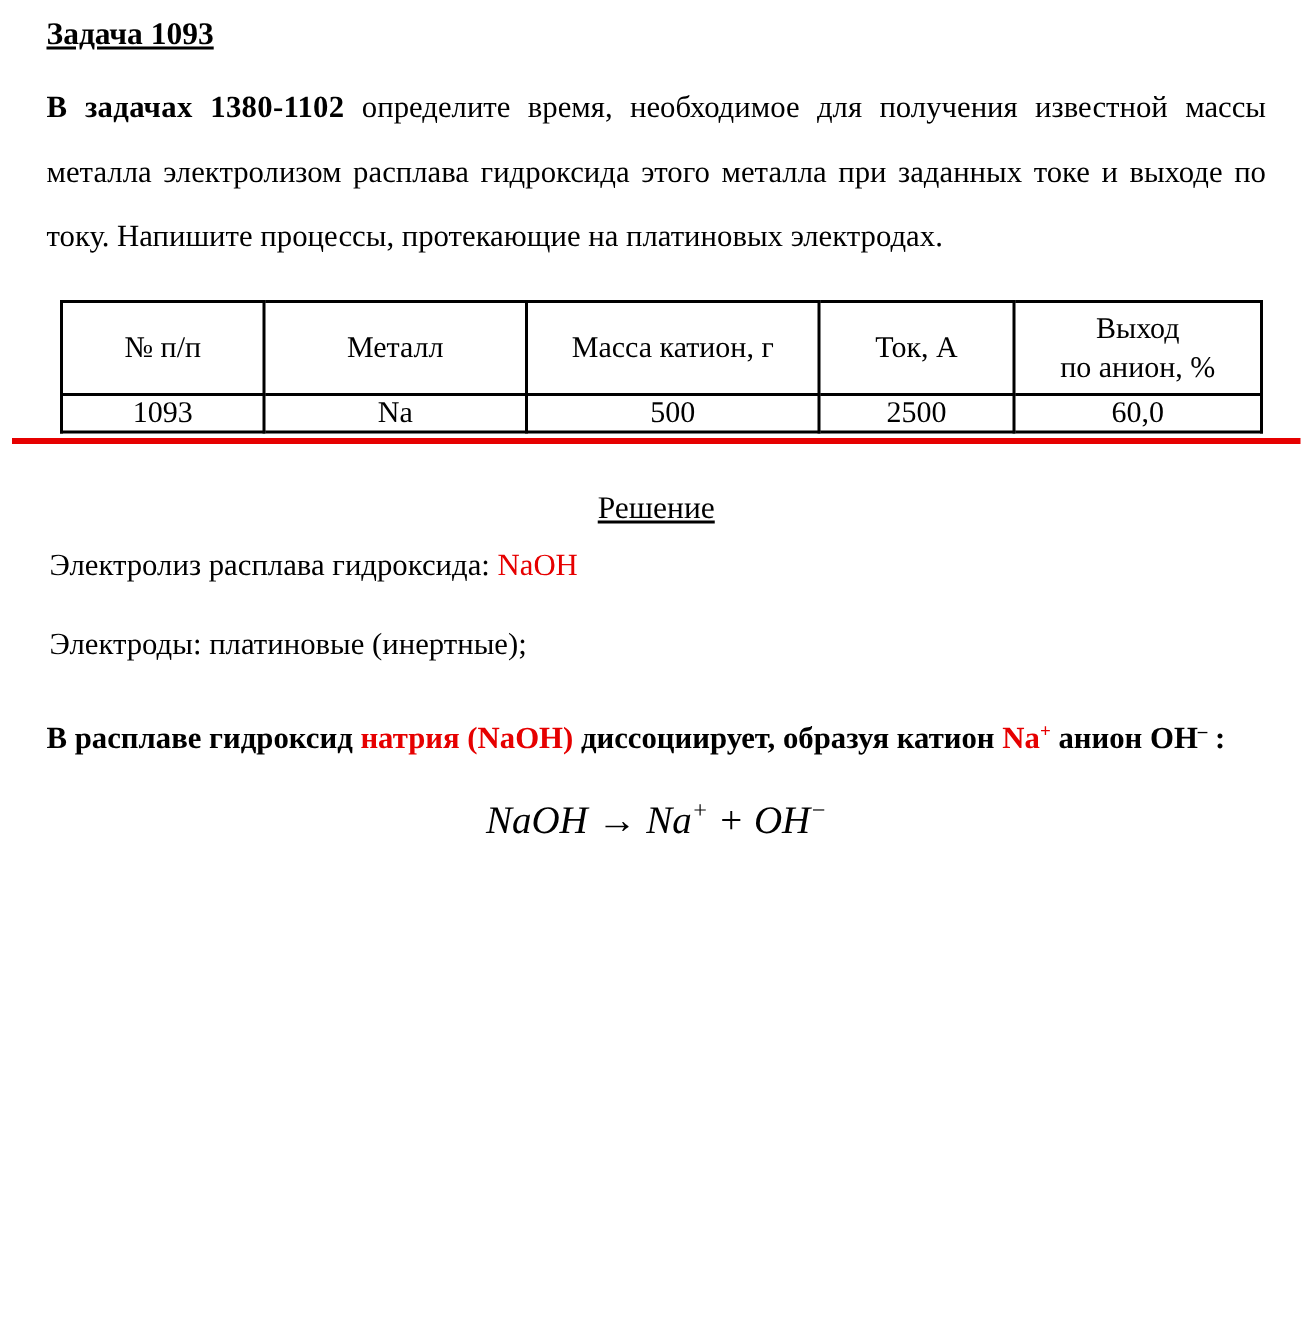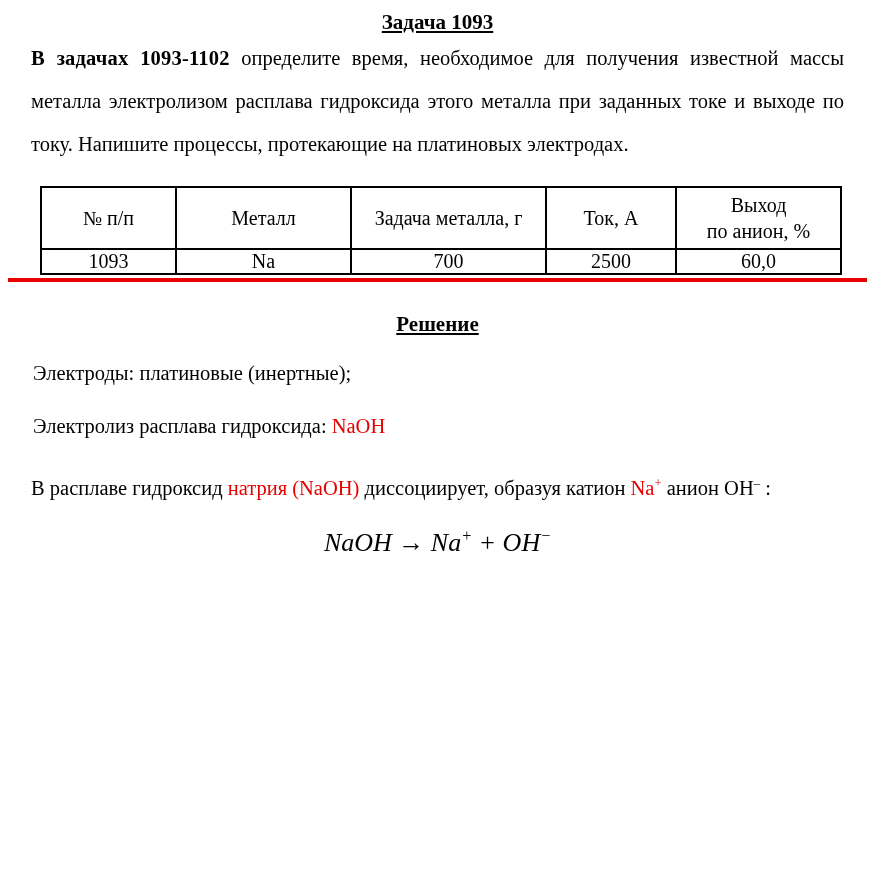--- a/index.html
+++ b/index.html
@@ -8,25 +8,25 @@
     width: 875px; height: 882px; overflow: hidden;
     background: #ffffff;
   }
   body {
     font-family: "Liberation Serif", "DejaVu Serif", serif;
     color: #000;
   }
   .page { padding: 10px 31px 0 31px; }
 
   .title {
-    text-align: center;
+    text-align: left;
     font-size: 21px;
     font-weight: bold;
     text-decoration: underline;
-    margin-bottom: 2px;
+    margin-bottom: 16px;
   }
 
   .intro {
     font-size: 20.5px;
     line-height: 43px;
     text-align: justify;
   }
   .intro b { letter-spacing: 0.2px; }
 
   .table-wrap { margin: 20px 0 0 9px; }
@@ -42,97 +42,97 @@
 
   .red-line {
     width: 859px; height: 4px;
     background: var(--red);
     margin: 3px 0 0 -23px;
   }
 
   .solution-heading {
     text-align: center;
     font-size: 21px;
-    font-weight: bold;
+    font-weight: normal;
     text-decoration: underline;
     margin-top: 30px;
-    margin-bottom: 10px;
   }
 
   .sol-line {
     font-size: 20.5px;
     line-height: 53px;
     padding-left: 2px;
   }
   .red { color: var(--red); }
 
   sub { font-size: 0.62em; }
   sup { font-size: 0.62em; }
 
   .para {
     font-size: 20.5px;
     line-height: 45px;
     text-align: justify;
     margin-top: 8px;
+    font-weight: bold;
   }
 
   .equation {
     text-align: center;
     font-style: italic;
     font-size: 26px;
     margin-top: 16px;
   }
 </style>
 </head>
 <body>
 
 <div class="page">
 
   <h1 class="title">Задача 1093</h1>
 
-  <p class="intro"><b>В задачах 1093-1102</b><span> определите время, необходимое для получения известной массы металла электролизом расплава гидроксида этого металла при заданных токе и выходе по току. Напишите процессы, протекающие на платиновых электродах.</span></p>
+  <p class="intro"><b>В задачах 1380-1102</b><span> определите время, необходимое для получения известной массы металла электролизом расплава гидроксида этого металла при заданных токе и выходе по току. Напишите процессы, протекающие на платиновых электродах.</span></p>
 
   <div class="table-wrap">
     <table>
       <colgroup>
         <col style="width:135px">
           <col style="width:175px">
           <col style="width:195px">
           <col style="width:130px">
           <col style="width:165px">
       </colgroup>
       <thead>
         <tr>
           <th>№ п/п</th>
           <th>Металл</th>
-          <th>Задача металла, г</th>
+          <th>Масса катион, г</th>
           <th>Ток, А</th>
           <th>Выход
 по анион, %</th>
         </tr>
       </thead>
       <tbody>
         <tr>
           <td>1093</td>
           <td>Na</td>
-          <td>700</td>
+          <td>500</td>
           <td>2500</td>
           <td>60,0</td>
         </tr>
       </tbody>
     </table>
   </div>
 
   <div class="red-line"></div>
 
   <h2 class="solution-heading">Решение</h2>
 
+  <p class="sol-line"><span>Электролиз расплава гидроксида: </span><span class="red">NaOH</span></p>
+
   <p class="sol-line"><span>Электроды: платиновые (инертные);</span></p>
-
-  <p class="sol-line"><span>Электролиз расплава гидроксида: </span><span class="red">NaOH</span></p>
 
 
 
 
 
   <p class="para"><span>В расплаве гидроксид </span><span class="red">натрия (NaOH)</span><span> диссоциирует, образуя катион </span><span class="red">Na</span><sup class="red">+</sup><span> анион ОН</span><sup>–</sup><span> :</span></p>
 
   <p class="equation"><span>NaOH </span><span>→ </span><span>Na</span><sup>+</sup><span> + OH</span><sup>−</sup></p>
 
 </div>

